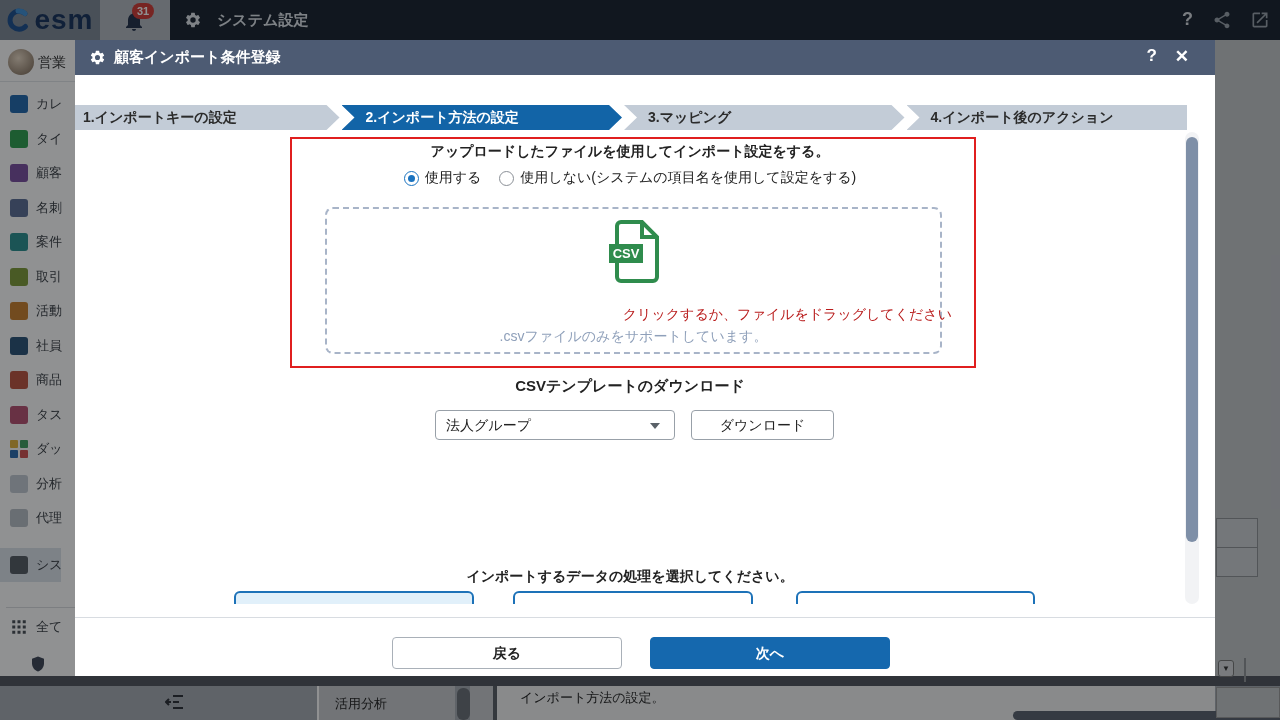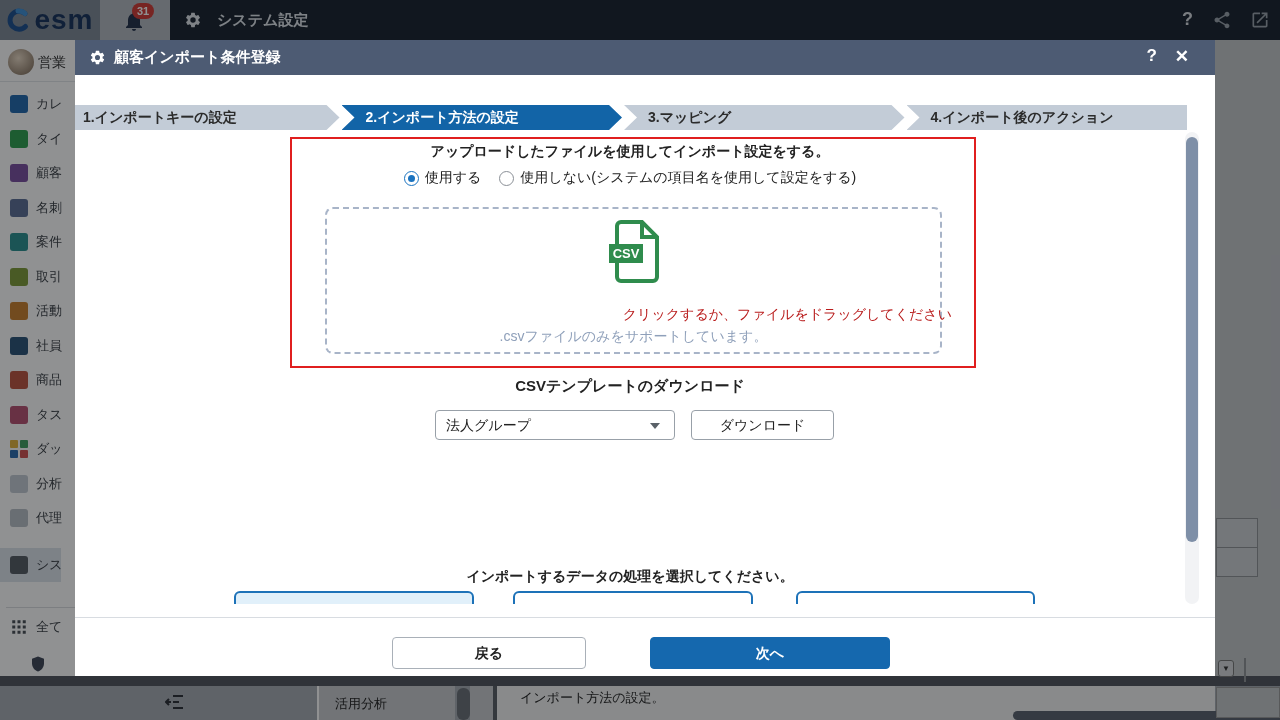--- a/index.html
+++ b/index.html
@@ -102,21 +102,21 @@
   #process-strip { left:0; top:551px; width:1110px; height:13px; overflow:hidden; }
   .proc-btn { position:absolute; top:0; height:30px; border-radius:6px; border:2px solid #1d72b8; background:#fff; }
   #proc-btn-1 { left:159px; width:240px; background:#e1f0fa; }
   #proc-btn-2 { left:438px; width:240px; }
   #proc-btn-3 { left:721px; width:239px; }
 
   #modal-scrollbar { left:1110px; top:92px; width:14px; height:472px; background:#f2f3f5; border-radius:7px; }
   #modal-scroll-thumb { position:absolute; left:1px; top:5px; width:12px; height:405px; background:#7e8fa7; border-radius:6px; }
 
   #footer-divider { left:0; top:577px; width:1140px; border-top:1px solid #d8dce1; }
-  #back-btn { left:317px; top:597px; width:194px; height:32px; background:#fff; border:1px solid #a9b0b8; border-radius:4px; font-size:14px; font-weight:bold; color:#222; text-align:center; line-height:30px; }
+  #back-btn { left:317px; top:597px; width:230px; height:32px; background:#fff; border:1px solid #a9b0b8; border-radius:4px; font-size:14px; font-weight:bold; color:#222; text-align:center; line-height:30px; }
   #next-btn { left:575px; top:597px; width:240px; height:32px; background:#1568ae; border:1px solid #1568ae; border-radius:4px; font-size:14px; font-weight:bold; color:#fff; text-align:center; line-height:30px; }
 </style>
 </head>
 <body>
 
 <div id="stage">
 
   <div id="topbar" class="abs">
     <div id="logo-box" class="abs">
       <svg width="24" height="24" viewBox="0 0 24 24">

